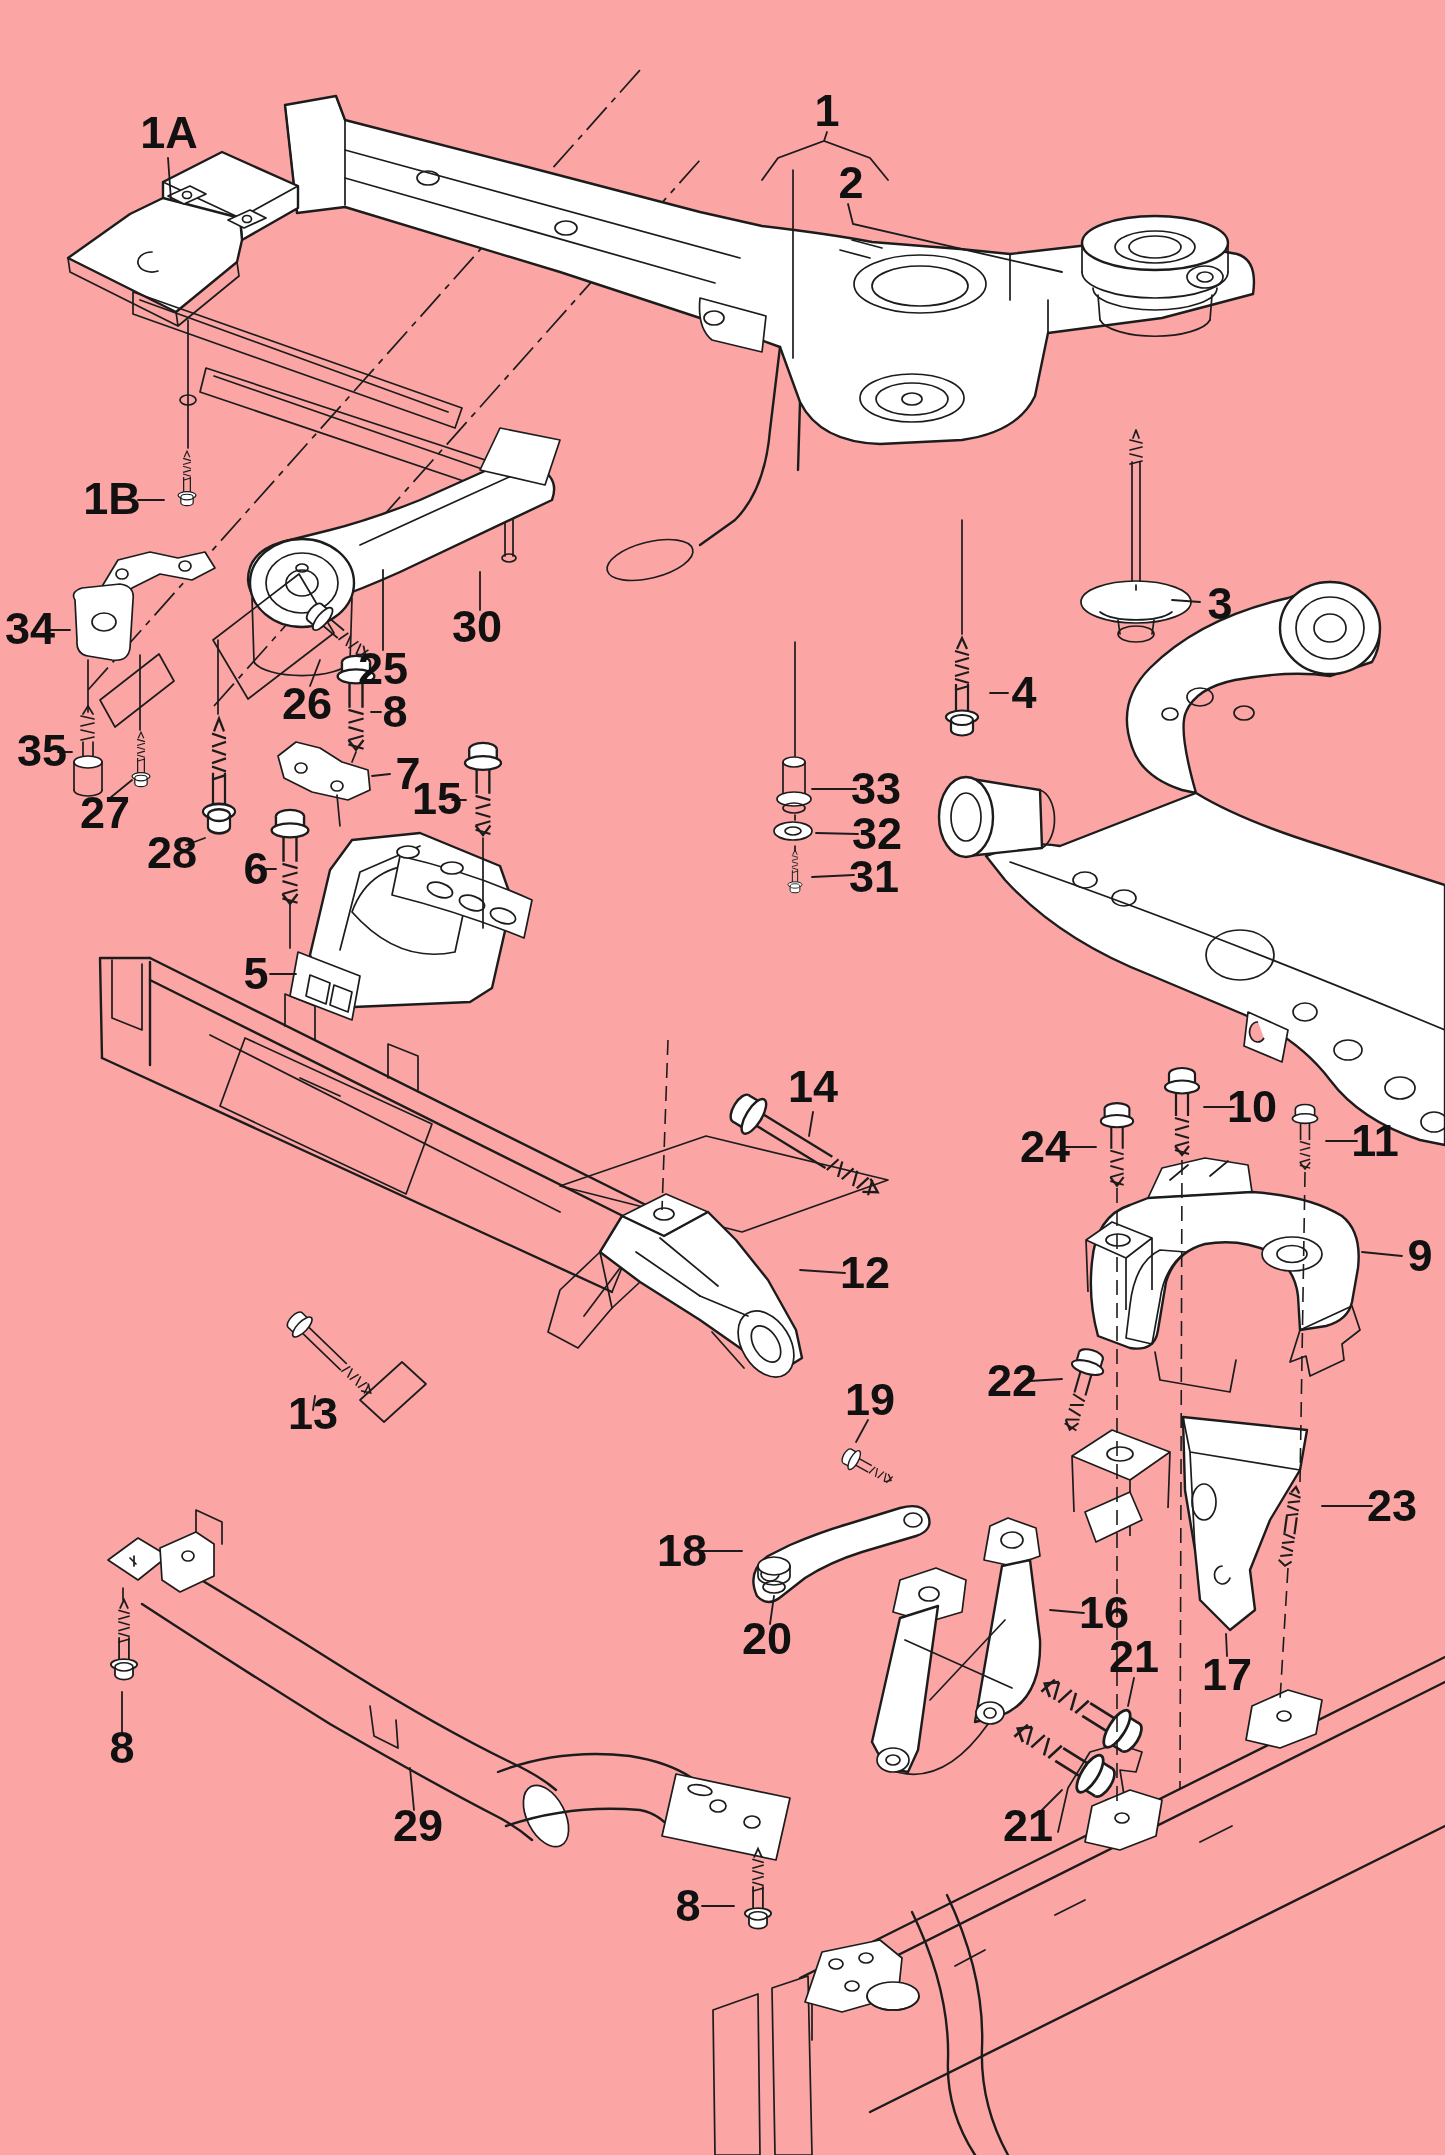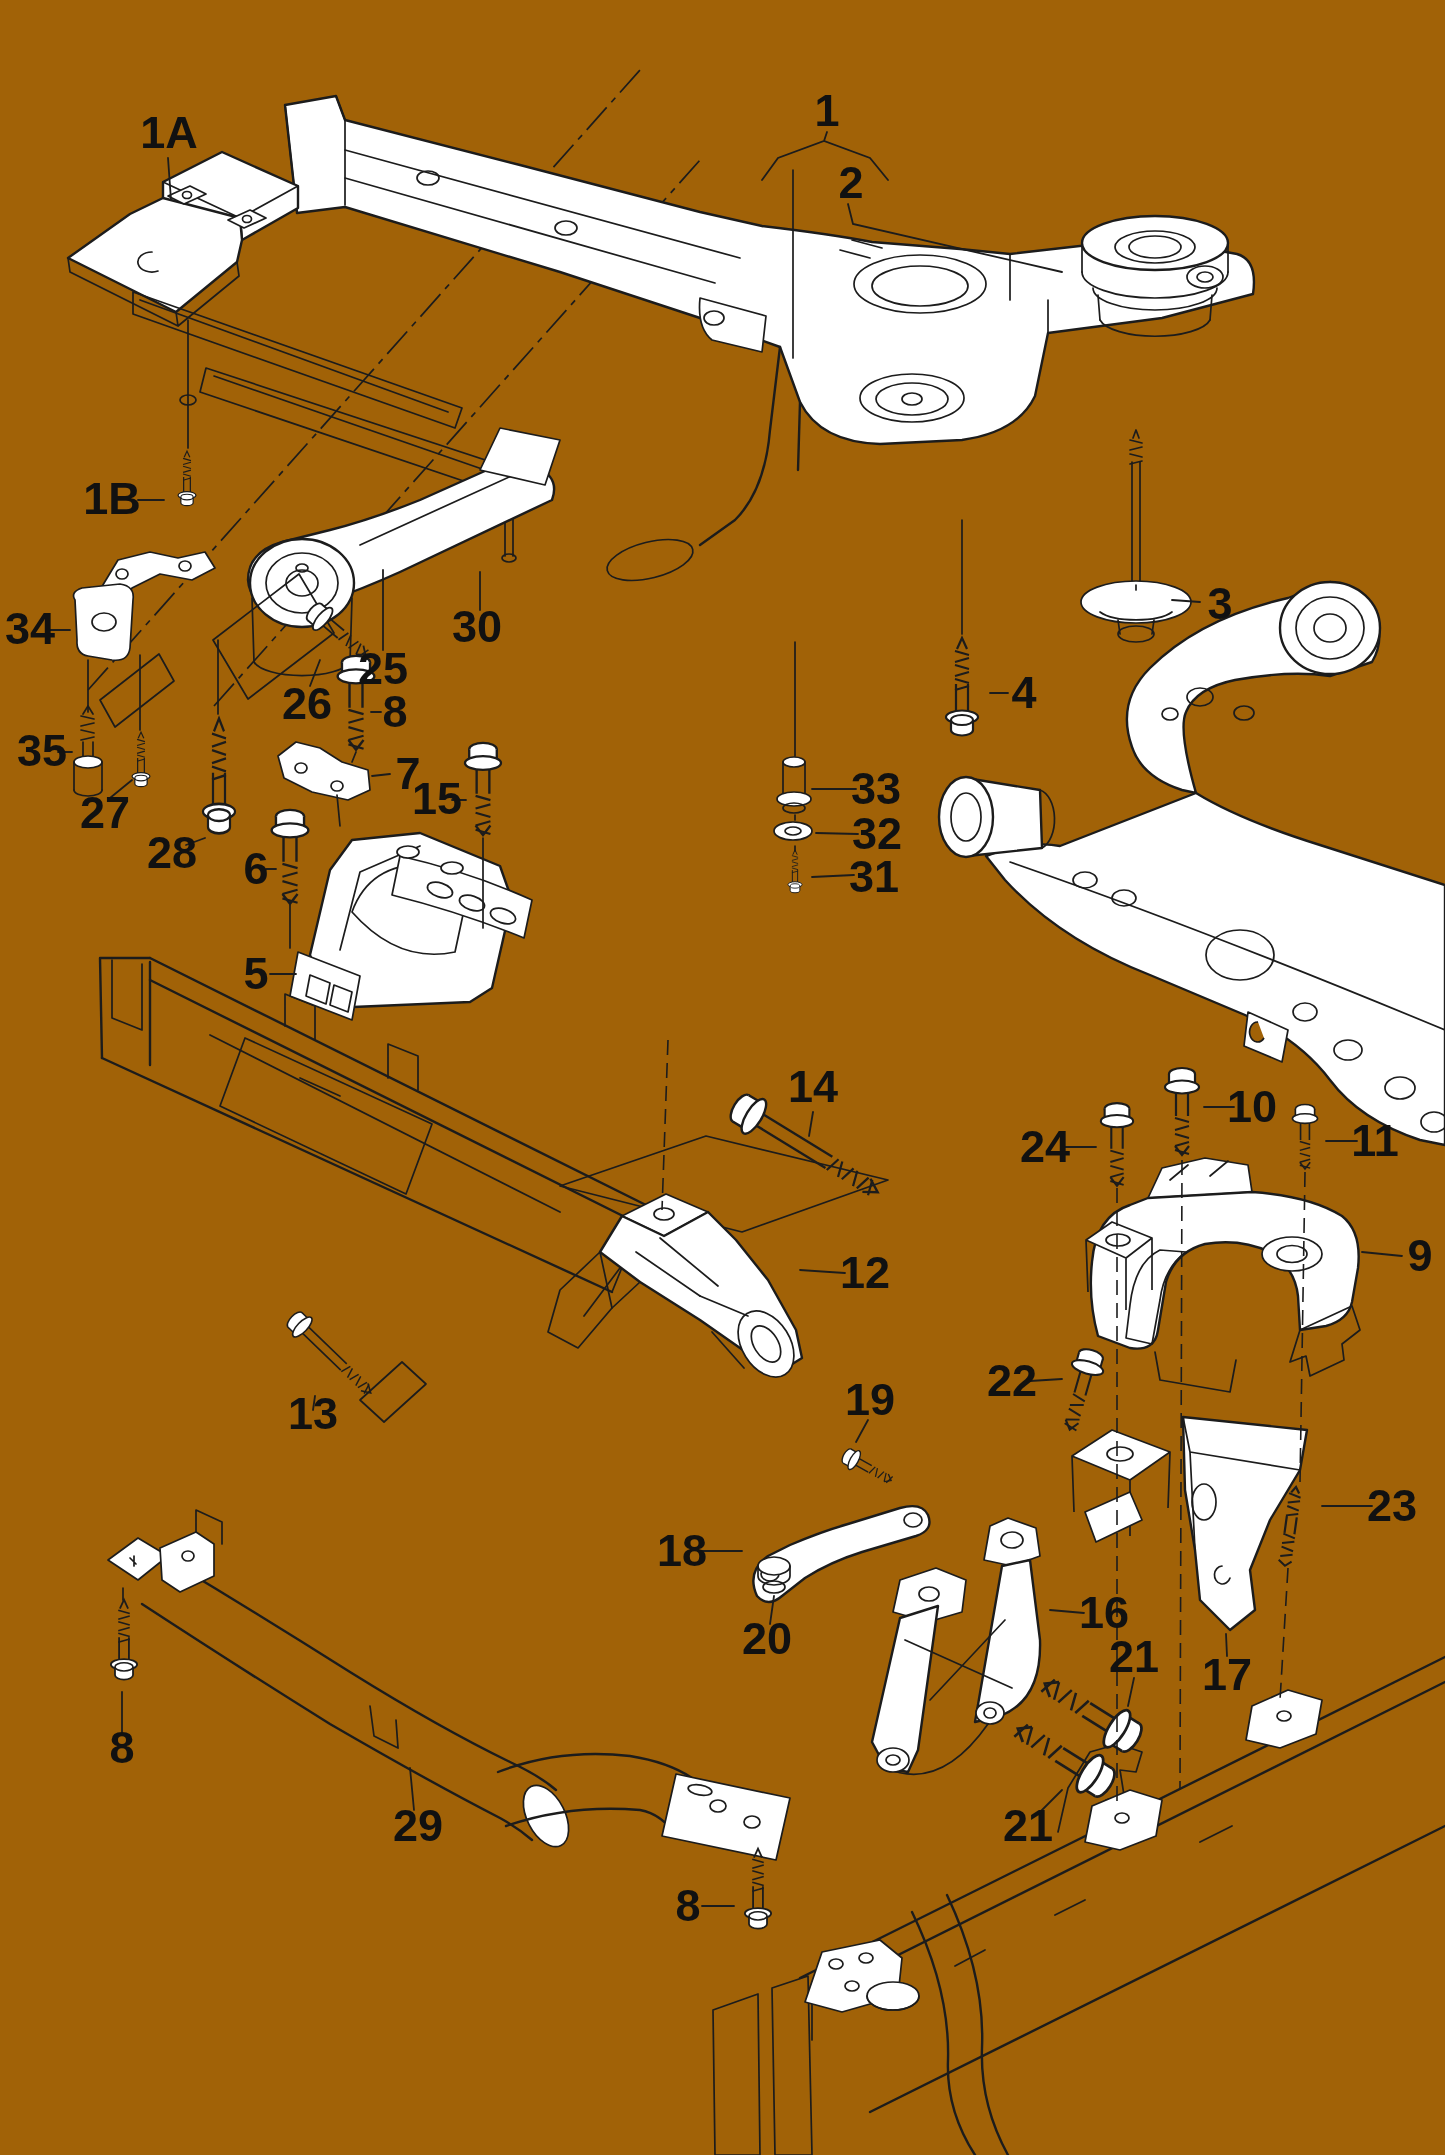--- a/index.html
+++ b/index.html
@@ -1,16 +1,16 @@
 <!DOCTYPE html>
 <html><head>
 <meta charset="utf-8">
 <style>
   html,body{margin:0;padding:0;background:#ffffff;}
-  .page{width:1445px;height:2155px;position:relative;background:#a16207;margin:0 auto;overflow:hidden;}
+  .page{width:1445px;height:2155px;position:relative;background:#fca5a5;margin:0 auto;overflow:hidden;}
   svg{display:block;}
   .ln{stroke:#1c1c1c;fill:none;stroke-width:2.4;stroke-linecap:round;stroke-linejoin:round;}
   .lnt{stroke:#1c1c1c;fill:none;stroke-width:1.7;stroke-linecap:round;stroke-linejoin:round;}
   .solid{stroke:#1c1c1c;fill:#ffffff;stroke-width:2.4;stroke-linejoin:round;}
   .solidt{stroke:#1c1c1c;fill:#ffffff;stroke-width:1.7;stroke-linejoin:round;}
   .leader{stroke:#1c1c1c;stroke-width:1.8;fill:none;stroke-linecap:round;}
   .axis{stroke:#1c1c1c;stroke-width:1.6;fill:none;stroke-dasharray:15 8;}
   .sect{stroke:#1c1c1c;stroke-width:1.7;fill:none;stroke-dasharray:30 7 6 7;}
   .callout{font-family:"Liberation Sans","DejaVu Sans",sans-serif;font-weight:700;font-size:45px;fill:#111111;}
 </style>

